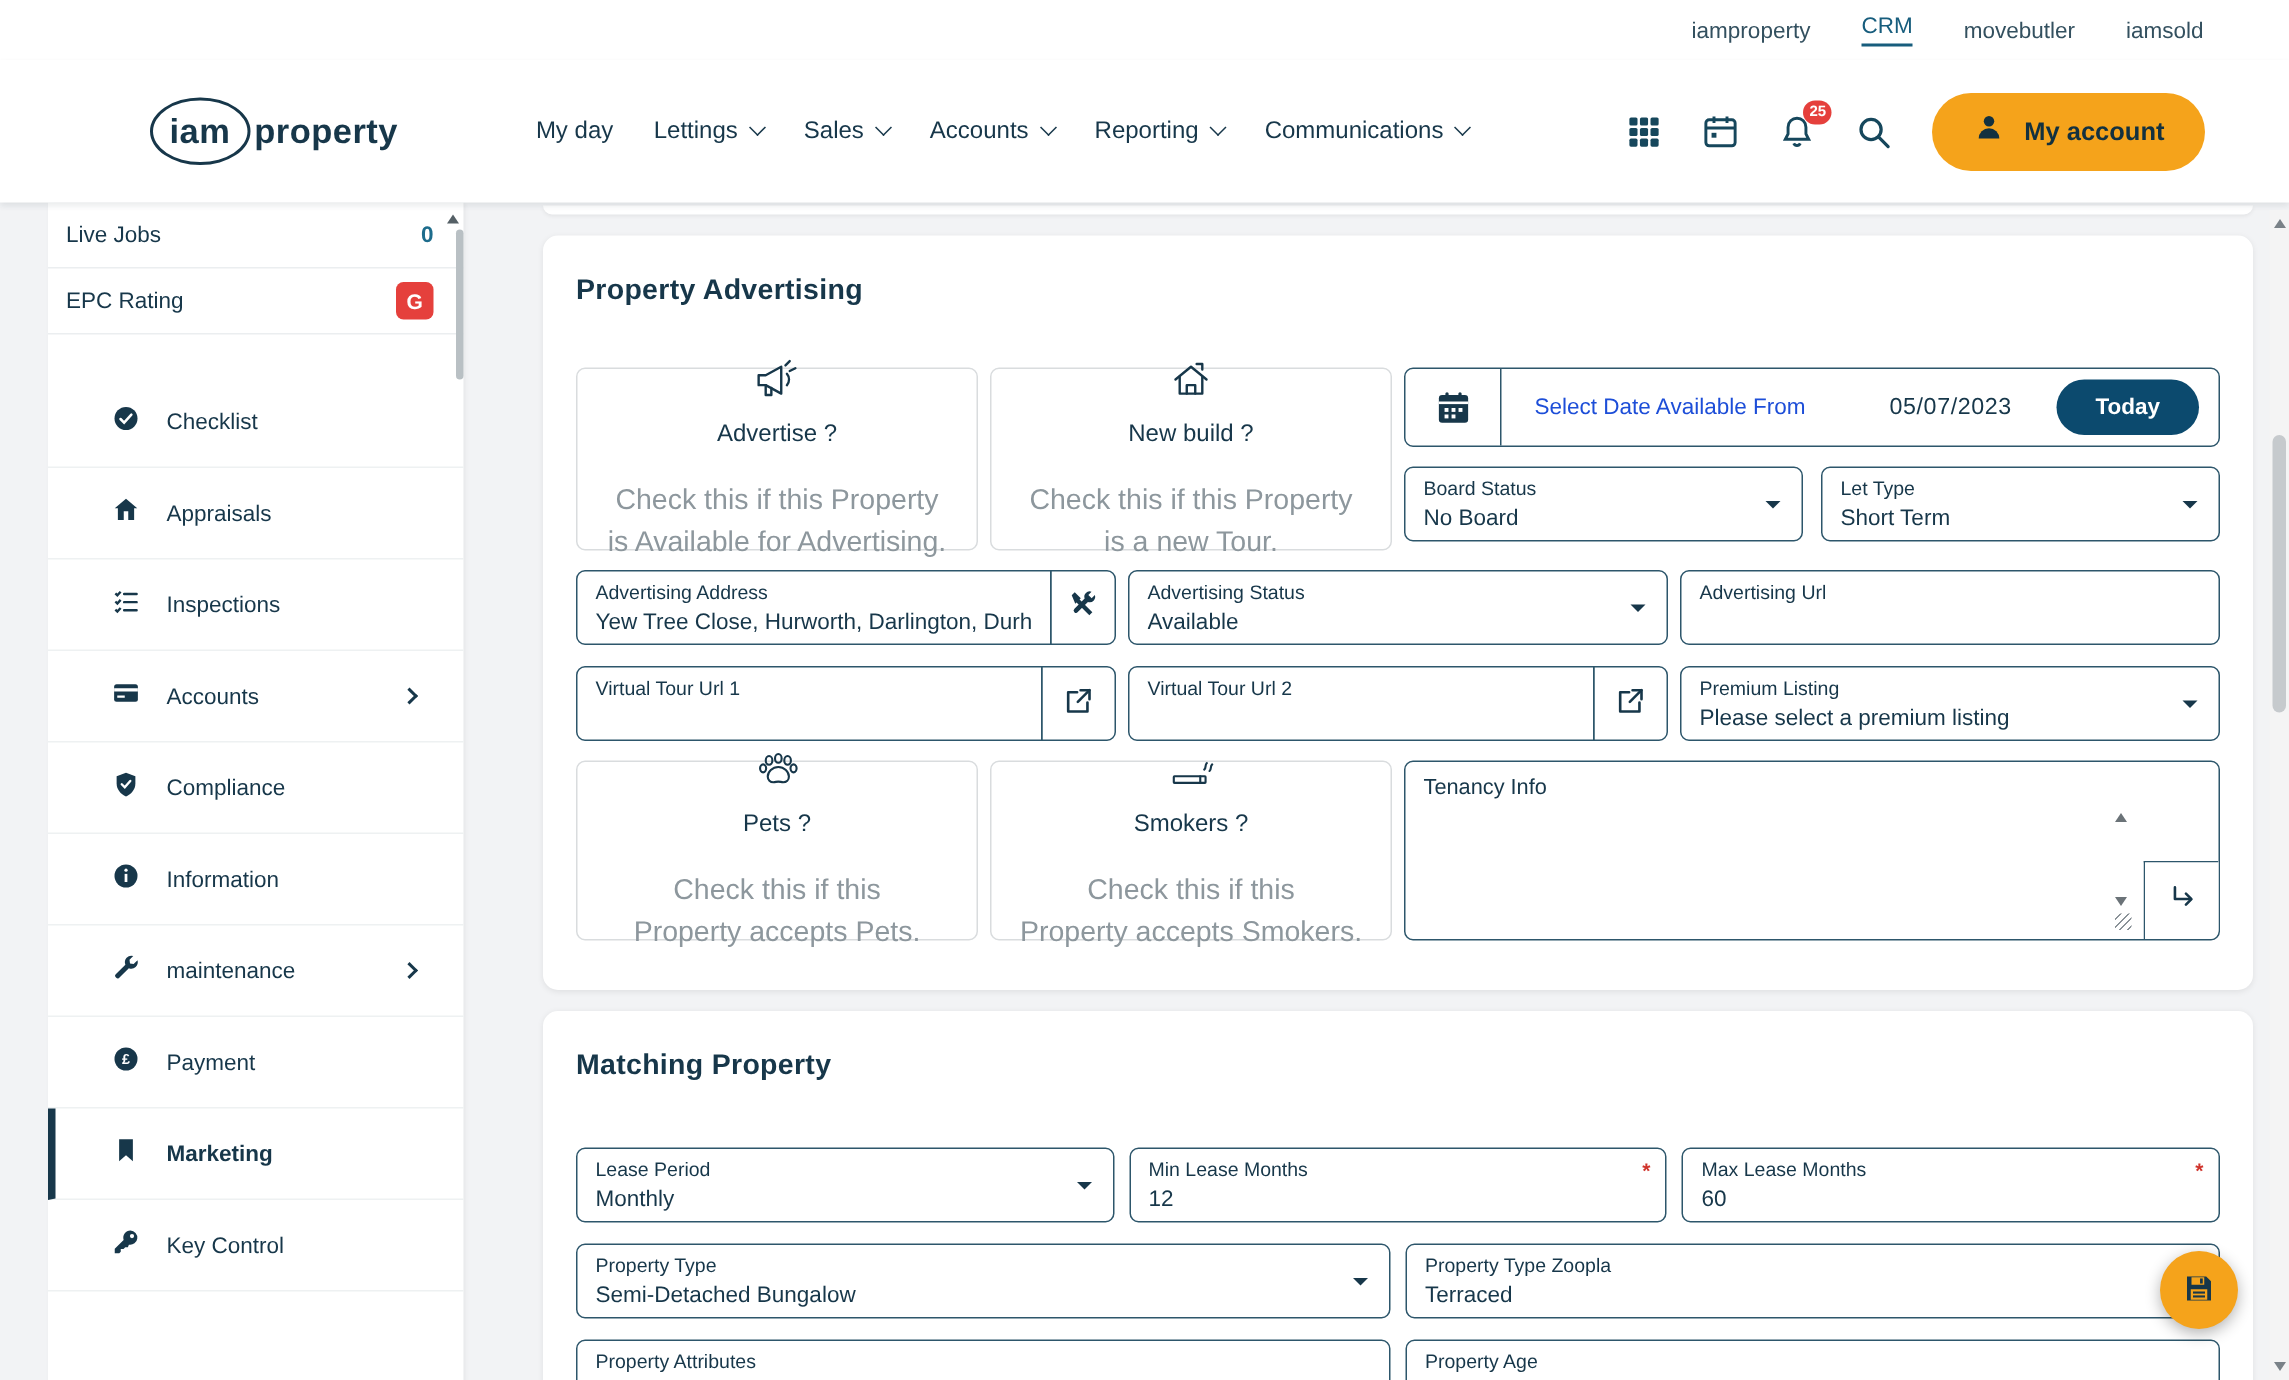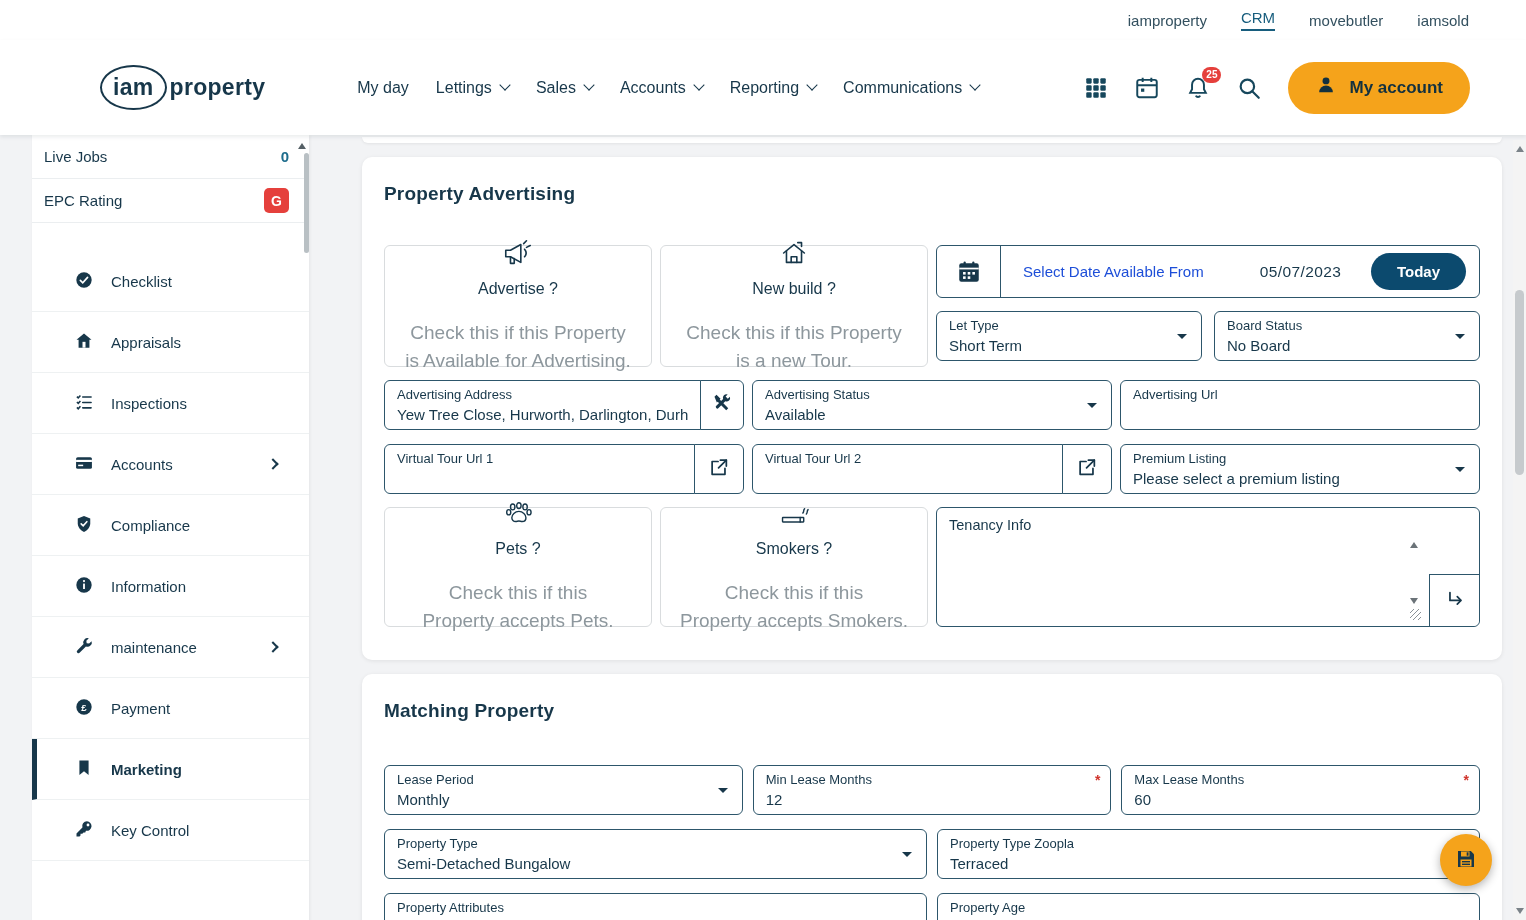--- a/index.html
+++ b/index.html
@@ -360,27 +360,27 @@
                     <rect x="10.8" y="16" width="2.4" height="2.4"></rect>
                   </g>
                 </svg>
               </span>
             <span class="date-label">Select Date Available From</span>
             <span class="date-value">05/07/2023</span>
             <button class="today-btn">Today</button>
           </div>
           <div class="duo">
             <div class="field">
-              <div class="f-label">Let Type</div>
-              <div class="f-value">Short Term</div>
+              <div class="f-label">Board Status</div>
+              <div class="f-value">No Board</div>
               <i class="caret"></i>
             </div>
             <div class="field">
-              <div class="f-label">Board Status</div>
-              <div class="f-value">No Board</div>
+              <div class="f-label">Let Type</div>
+              <div class="f-value">Short Term</div>
               <i class="caret"></i>
             </div>
           </div>
         </div>
       </div>
 
       <div class="row mb14">
         <div class="grp">
           <div class="field">
             <div class="f-label">Advertising Address</div>

